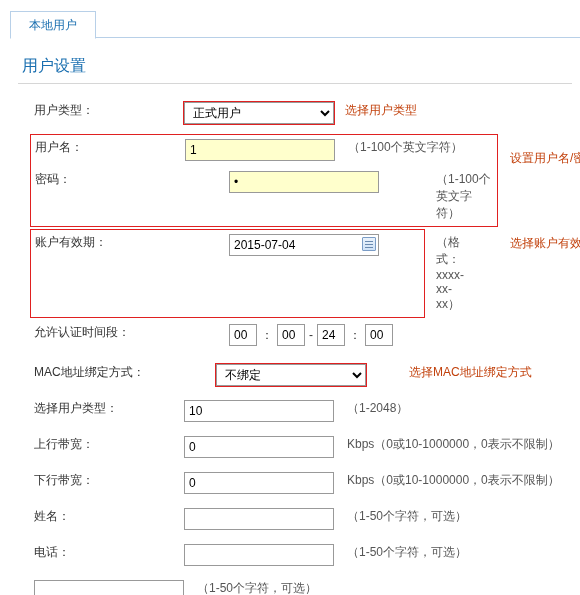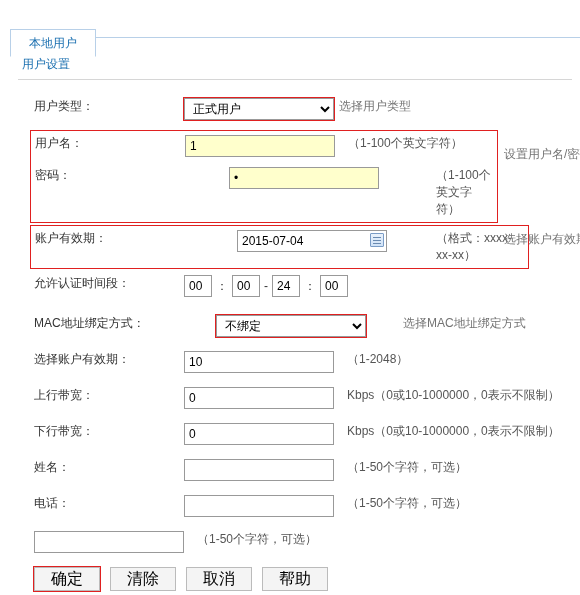--- a/index.html
+++ b/index.html
@@ -20,26 +20,26 @@
   .tab {
     display: inline-block;
     height: 28px;
     line-height: 26px;
     padding: 0 18px;
     border: 1px solid #b8d0e8;
     border-bottom: 1px solid #fff;
     background: #fff;
     color: #1a6fb0;
     position: relative;
-    top: 19px;
+    top: 1px;
     cursor: pointer;
   }
   .section-title {
     color: #1a6fb0;
-    font-size: 12px;
+    font-size: 16px;
     padding: 4px 4px 6px 4px;
     border-bottom: 1px solid #d6d6d6;
     margin-bottom: 18px;
     margin-left: 8px;
     margin-right: 8px;
     font-family: Liberation Mono, monospace;
   }
   .form { padding-left: 24px; }
   .row {
     display: flex;
@@ -51,34 +51,35 @@
     width: 150px;
     color: #333;
     flex-shrink: 0;
   }
   .control-col {
     width: 155px;
     flex-shrink: 0;
   }
   .hint { color: #555; margin-left: 8px; }
   .callout {
-    color: #737373;
+    color: #c2410c;
+    margin-left: 6px;
     white-space: nowrap;
   }
   select, input[type="text"], input[type="password"] {
     width: 150px;
     height: 22px;
     border: 1px solid #999;
     padding: 0 4px;
     font-size: 12px;
     font-family: inherit;
     background: #fff;
   }
   .yellow-bg { background: #ffffcc !important; }
-  .date-wrap { position: relative; display: inline-block; margin-left: 8px; }
+  .date-wrap { position: relative; display: inline-block; }
   .date-wrap input { padding-right: 20px; }
   .cal-icon {
     position: absolute;
     right: 3px; top: 3px;
     width: 14px; height: 14px;
     border: 1px solid #7a9cc6;
     background: linear-gradient(#eaf2fb,#cfe2f7);
     border-radius: 1px;
   }
   .cal-icon::before {
@@ -152,38 +153,38 @@
           <div class="control-col">
             <input type="text" class="yellow-bg" value="•" style="">
           </div>
           <span class="hint">（1-100个英文字符）</span>
         </div>
       </div>
       <span class="callout" style="position:absolute; left:470px; top:16px;">设置用户名/密码</span>
     </div>
 
     <div style="position:relative;">
-      <div class="group-box" style="width:499px;">
+      <div class="group-box" style="width:395px;">
         <div class="row" style="margin-bottom:0;">
           <div class="label">账户有效期：</div>
           <div class="control-col">
             <span class="date-wrap">
               <input type="text" value="2015-07-04" style="">
               <span class="cal-icon"></span>
             </span>
           </div>
           <span class="hint">（格式：xxxx-xx-xx）</span>
         </div>
       </div>
       <span class="callout" style="position:absolute; left:470px; top:6px;">选择账户有效期</span>
     </div>
 
     <div class="row">
       <div class="label">允许认证时间段：</div>
-      <div style="display:flex; align-items:center;">
+      <div style="display:flex; align-items:center;margin-left:45px;">
         <input type="text" class="time-in" value="00" style="">
         <span class="time-sep">：</span>
         <input type="text" class="time-in" value="00" style="">
         <span class="time-sep">-</span>
         <input type="text" class="time-in" value="24" style="">
         <span class="time-sep">：</span>
         <input type="text" class="time-in" value="00" style="">
       </div>
     </div>
 
@@ -191,21 +192,21 @@
       <div class="label">MAC地址绑定方式：</div>
       <div class="control-col">
         <select class="red-box">
           <option>不绑定</option>
         </select>
       </div>
       <span class="callout">选择MAC地址绑定方式</span>
     </div>
 
     <div class="row">
-      <div class="label">选择账户有效期：</div>
+      <div class="label">选择用户类型：</div>
       <div class="control-col">
         <input type="text" value="10" style="">
       </div>
       <span class="hint">（1-2048）</span>
     </div>
 
     <div class="row">
       <div class="label">上行带宽：</div>
       <div class="control-col">
         <input type="text" value="0" style="">

